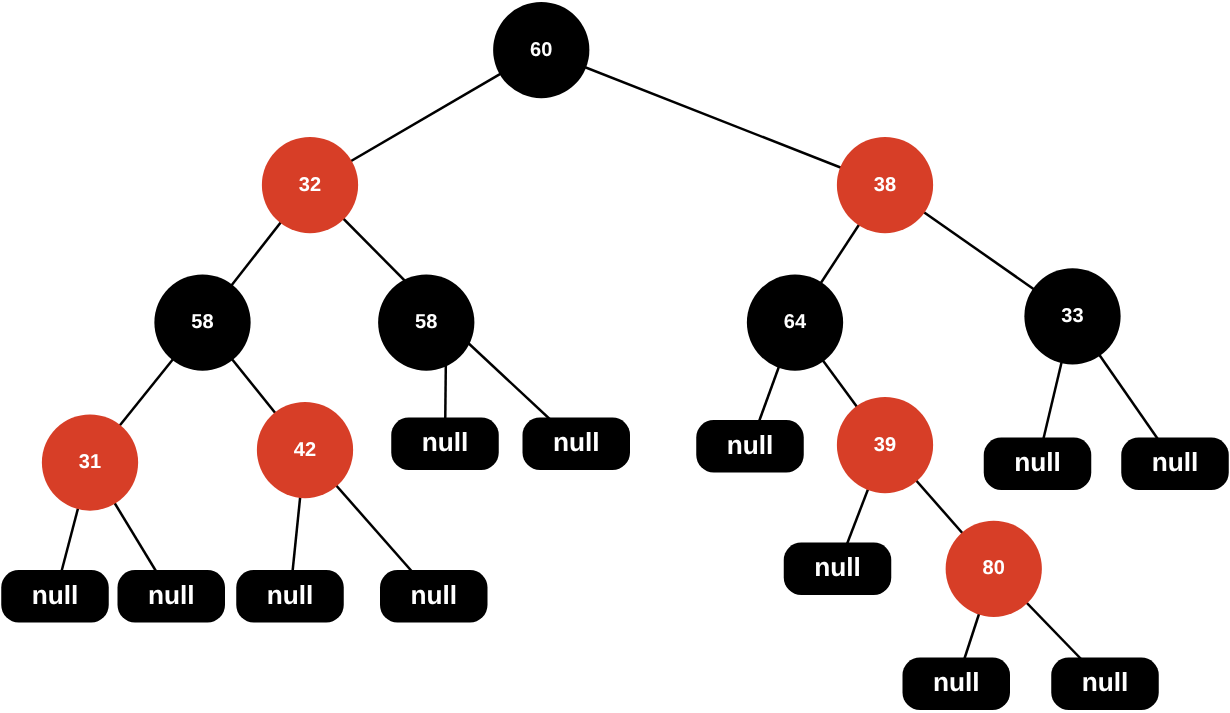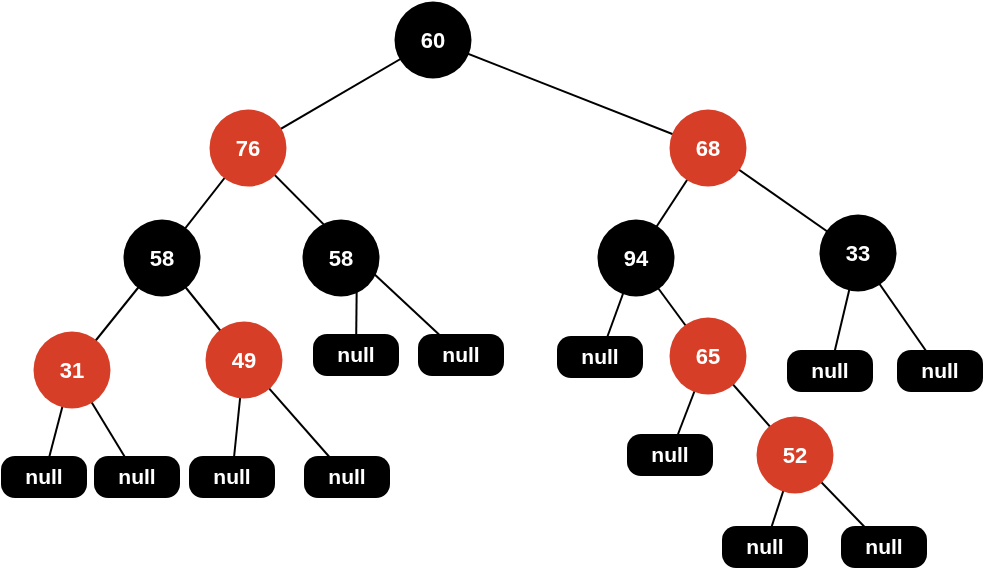--- a/index.html
+++ b/index.html
@@ -30,21 +30,21 @@
     justify-content: center;
     color: var(--node-text, #ffffff);
     font-weight: 700;
     box-sizing: border-box;
     user-select: none;
   }
   .node.circle {
     width: 77px;
     height: 77px;
     border-radius: 50%;
-    font-size: 22px;
+    font-size: 16px;
     text-align: right;
   }
   .node.pill {
     width: 86px;
     height: 42px;
     border-radius: 14px;
     font-size: 21px;
   }
   .node.black { background: var(--black, #000000); }
   .node.red   { background: var(--red, #d73e27); }
@@ -72,30 +72,30 @@
       <line x1="72" y1="370" x2="137" y2="477" stroke="#000000" stroke-width="2"></line>
       <line x1="244" y1="360" x2="232" y2="477" stroke="#000000" stroke-width="2"></line>
       <line x1="244" y1="360" x2="347" y2="477" stroke="#000000" stroke-width="2"></line>
       <line x1="708" y1="356" x2="670" y2="455" stroke="#000000" stroke-width="2"></line>
       <line x1="708" y1="356" x2="795" y2="455" stroke="#000000" stroke-width="2"></line>
       <line x1="795" y1="455" x2="765" y2="547" stroke="#000000" stroke-width="2"></line>
       <line x1="795" y1="455" x2="884" y2="547" stroke="#000000" stroke-width="2"></line>
     </svg>
 
 <div class="node circle black" style="left: 433px; top: 40px;">60</div>
-    <div class="node circle red" style="left: 248px; top: 148px;">76</div>
-    <div class="node circle red" style="left: 708px; top: 148px;">68</div>
+    <div class="node circle red" style="left: 248px; top: 148px;">32</div>
+    <div class="node circle red" style="left: 708px; top: 148px;">38</div>
     <div class="node circle black" style="left: 162px; top: 258px;">58</div>
     <div class="node circle black" style="left: 341px; top: 258px;">58</div>
-    <div class="node circle black" style="left: 636px; top: 258px;">94</div>
+    <div class="node circle black" style="left: 636px; top: 258px;">64</div>
     <div class="node circle black" style="left: 858px; top: 253px;">33</div>
     <div class="node circle red" style="left: 72px; top: 370px;">31</div>
-    <div class="node circle red" style="left: 244px; top: 360px;">49</div>
-    <div class="node circle red" style="left: 708px; top: 356px;">65</div>
-    <div class="node circle red" style="left: 795px; top: 455px;">52</div>
+    <div class="node circle red" style="left: 244px; top: 360px;">42</div>
+    <div class="node circle red" style="left: 708px; top: 356px;">39</div>
+    <div class="node circle red" style="left: 795px; top: 455px;">80</div>
     <div class="node pill black" style="left: 356px; top: 355px;">null</div>
     <div class="node pill black" style="left: 461px; top: 355px;">null</div>
     <div class="node pill black" style="left: 600px; top: 357px;">null</div>
     <div class="node pill black" style="left: 830px; top: 371px;">null</div>
     <div class="node pill black" style="left: 940px; top: 371px;">null</div>
     <div class="node pill black" style="left: 44px; top: 477px;">null</div>
     <div class="node pill black" style="left: 137px; top: 477px;">null</div>
     <div class="node pill black" style="left: 232px; top: 477px;">null</div>
     <div class="node pill black" style="left: 347px; top: 477px;">null</div>
     <div class="node pill black" style="left: 670px; top: 455px;">null</div>

